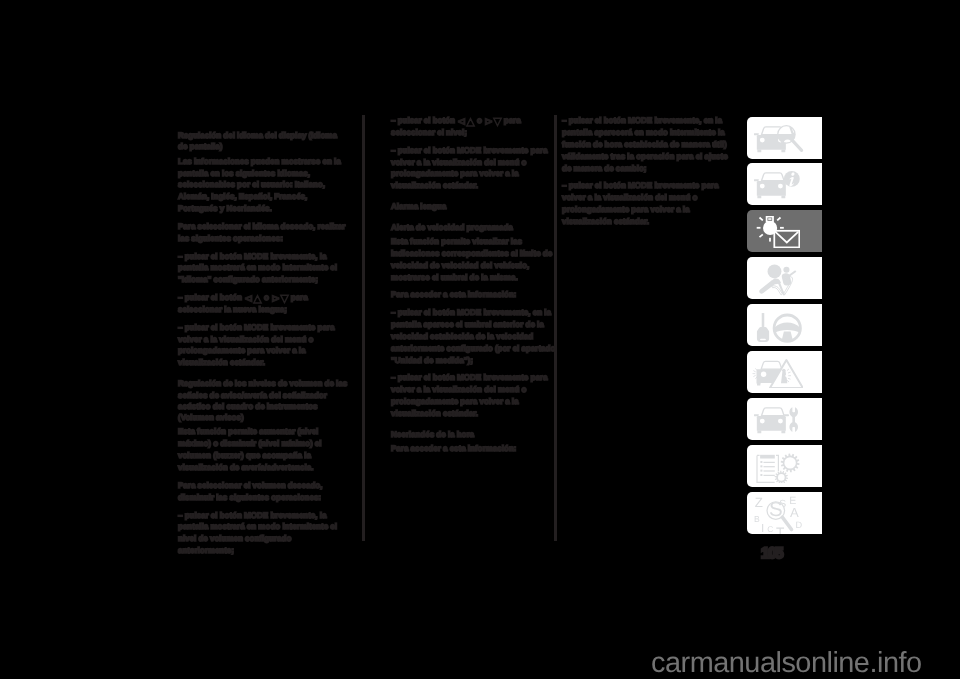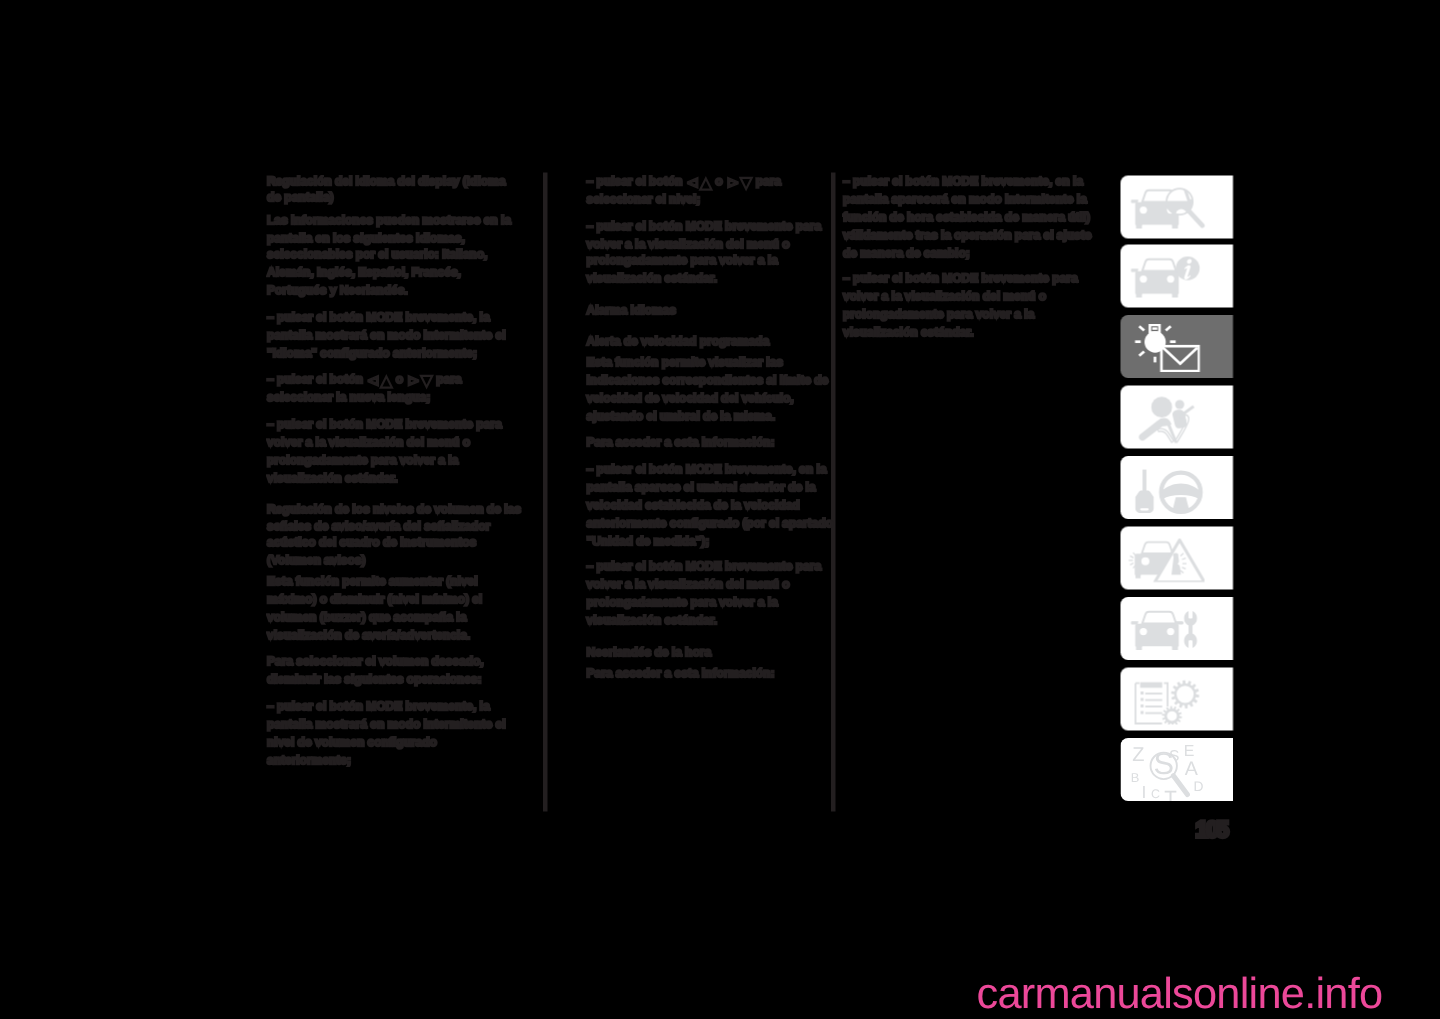--- a/index.html
+++ b/index.html
@@ -3,21 +3,21 @@
 <meta charset="utf-8">
 <title>Manual page</title>
 <style>
   html,body{margin:0;padding:0;background:#000;width:960px;height:679px;overflow:hidden;}
   *{box-sizing:border-box;}
   .page{position:relative;width:960px;height:679px;background:#000;
         font-family:"Liberation Sans",sans-serif;color:#231f20;
         -webkit-font-smoothing:antialiased;
         text-rendering:geometricPrecision;}
   .col{position:absolute;top:114.8px;width:170px;will-change:transform;}
-  .col1{left:178.3px;}
+  .col1{left:178.3px;margin-top:15px;}
   .col2{left:391px;}
   .col3{left:562.1px;}
   .rule{position:absolute;background:#231f20;width:2.6px;top:115.3px;height:425.5px;}
   .rule1{left:362.3px;}
   .rule2{left:554.2px;}
   .col h2{font-size:8.1px;line-height:11.3px;font-weight:bold;margin:9px 0 3.0px 0;
           letter-spacing:-0.05px;-webkit-text-stroke:1.62px #231f20;}
   .col h2:first-child{margin-top:0;}
   .col p{font-size:8.1px;line-height:11.9px;margin:0 0 5.8px 0;font-weight:bold;
          letter-spacing:-0.05px;-webkit-text-stroke:1.62px #231f20;}
@@ -28,49 +28,50 @@
   .tab{position:relative;height:41.8px;will-change:transform;margin-bottom:5.2px;background:#fff;
        border-radius:5px 0 0 5px;overflow:hidden;}
   .tab.sel{background:#6e6e6e;}
   .tab svg{position:absolute;left:7.2px;top:7.0px;width:50px;height:31.5px;}
   .tab svg[data-icon="warning-light-envelope-icon"]{left:7.3px;top:6.4px;width:46px;height:32px;}
   .tab svg[data-icon="car-warning-triangle-icon"]{left:5.0px;top:6.0px;width:51px;height:31px;}
   .tab svg[data-icon="list-gears-icon"]{left:8.3px;top:7.0px;width:46px;height:31px;}
   .tab svg[data-icon="alphabet-magnifier-icon"]{left:3.0px;top:3.5px;width:53px;height:41px;}
   .ic{fill:#dcdee0;}
   .tab.sel .ic{fill:#ffffff;}
-  .pagenum{position:absolute;left:797px;top:547.2px;font-size:15.2px;font-weight:bold;
+  .pagenum{position:absolute;left:761px;top:547.2px;font-size:15.2px;font-weight:bold;
            color:#ffffff;letter-spacing:-1.5px;line-height:13px;will-change:transform;
            -webkit-text-stroke:2.6px #231f20;}
-  .wm{position:absolute;left:651px;top:648px;font-size:28.9px;color:#ec4899;
+  .wm{position:absolute;left:651px;top:648px;font-size:28.9px;color:#737373;
       letter-spacing:-0.5px;line-height:30px;will-change:transform;font-family:"Liberation Sans",sans-serif;text-align:right;}
 </style>
 </head>
 <body>
 
 <div class="page">
   <div class="rule rule1"></div>
   <div class="rule rule2"></div>
   <div class="col col1">
       <h2>Regulación del idioma del display (Idioma de pantalla)</h2>
       <p>Las informaciones pueden mostrarse en la pantalla en los siguientes idiomas, seleccionables por el usuario: Italiano, Alemán, Inglés, Español, Francés, Portugués y Neerlandés.</p>
+      <p>Para seleccionar el idioma deseado, realizar las siguientes operaciones:</p>
       <p>– pulsar el botón MODE brevemente, la pantalla mostrará en modo intermitente el "Idioma" configurado anteriormente;</p>
       <p>– pulsar el botón <span class="sym">⊲△</span> o <span class="sym">⊳▽</span> para seleccionar la nueva lengua;</p>
       <p>– pulsar el botón MODE brevemente para volver a la visualización del menú o prolongadamente para volver a la visualización estándar.</p>
       <h2>Regulación de los niveles de volumen de las señales de aviso/avería del señalizador acústico del cuadro de instrumentos (Volumen avisos)</h2>
       <p>Esta función permite aumentar (nivel máximo) o disminuir (nivel mínimo) el volumen (buzzer) que acompaña la visualización de avería/advertencia.</p>
       <p>Para seleccionar el volumen deseado, disminuir las siguientes operaciones:</p>
       <p>– pulsar el botón MODE brevemente, la pantalla mostrará en modo intermitente el nivel de volumen configurado anteriormente;</p>
     </div>
   <div class="col col2">
       <p>– pulsar el botón <span class="sym">⊲△</span> o <span class="sym">⊳▽</span> para seleccionar el nivel;</p>
       <p>– pulsar el botón MODE brevemente para volver a la visualización del menú o prolongadamente para volver a la visualización estándar.</p>
-      <h2 class="tight">Alarma idiomas</h2>
+      <h2 class="tight">Alarma lengua</h2>
       <h2>Alerta de velocidad programada</h2>
-      <p>Esta función permite visualizar las indicaciones correspondientes al límite de velocidad de velocidad del vehículo, ajustando el umbral de la misma.</p>
+      <p>Esta función permite visualizar las indicaciones correspondientes al límite de velocidad de velocidad del vehículo, mostrarse el umbral de la misma.</p>
       <p>Para acceder a esta información:</p>
       <p>– pulsar el botón MODE brevemente, en la pantalla aparece el umbral anterior de la velocidad establecida de la velocidad anteriormente configurado (por el apartado "Unidad de medida");</p>
       <p>– pulsar el botón MODE brevemente para volver a la visualización del menú o prolongadamente para volver a la visualización estándar.</p>
       <h2>Neerlandés de la hora</h2>
       <p>Para acceder a esta información:</p>
     </div>
   <div class="col col3">
       <p>– pulsar el botón MODE brevemente, en la pantalla aparecerá en modo intermitente la función de hora establecida de manera útil) válidamente tras la operación para el ajuste de manera de cambio;</p>
       <p>– pulsar el botón MODE brevemente para volver a la visualización del menú o prolongadamente para volver a la visualización estándar.</p>
     </div>

